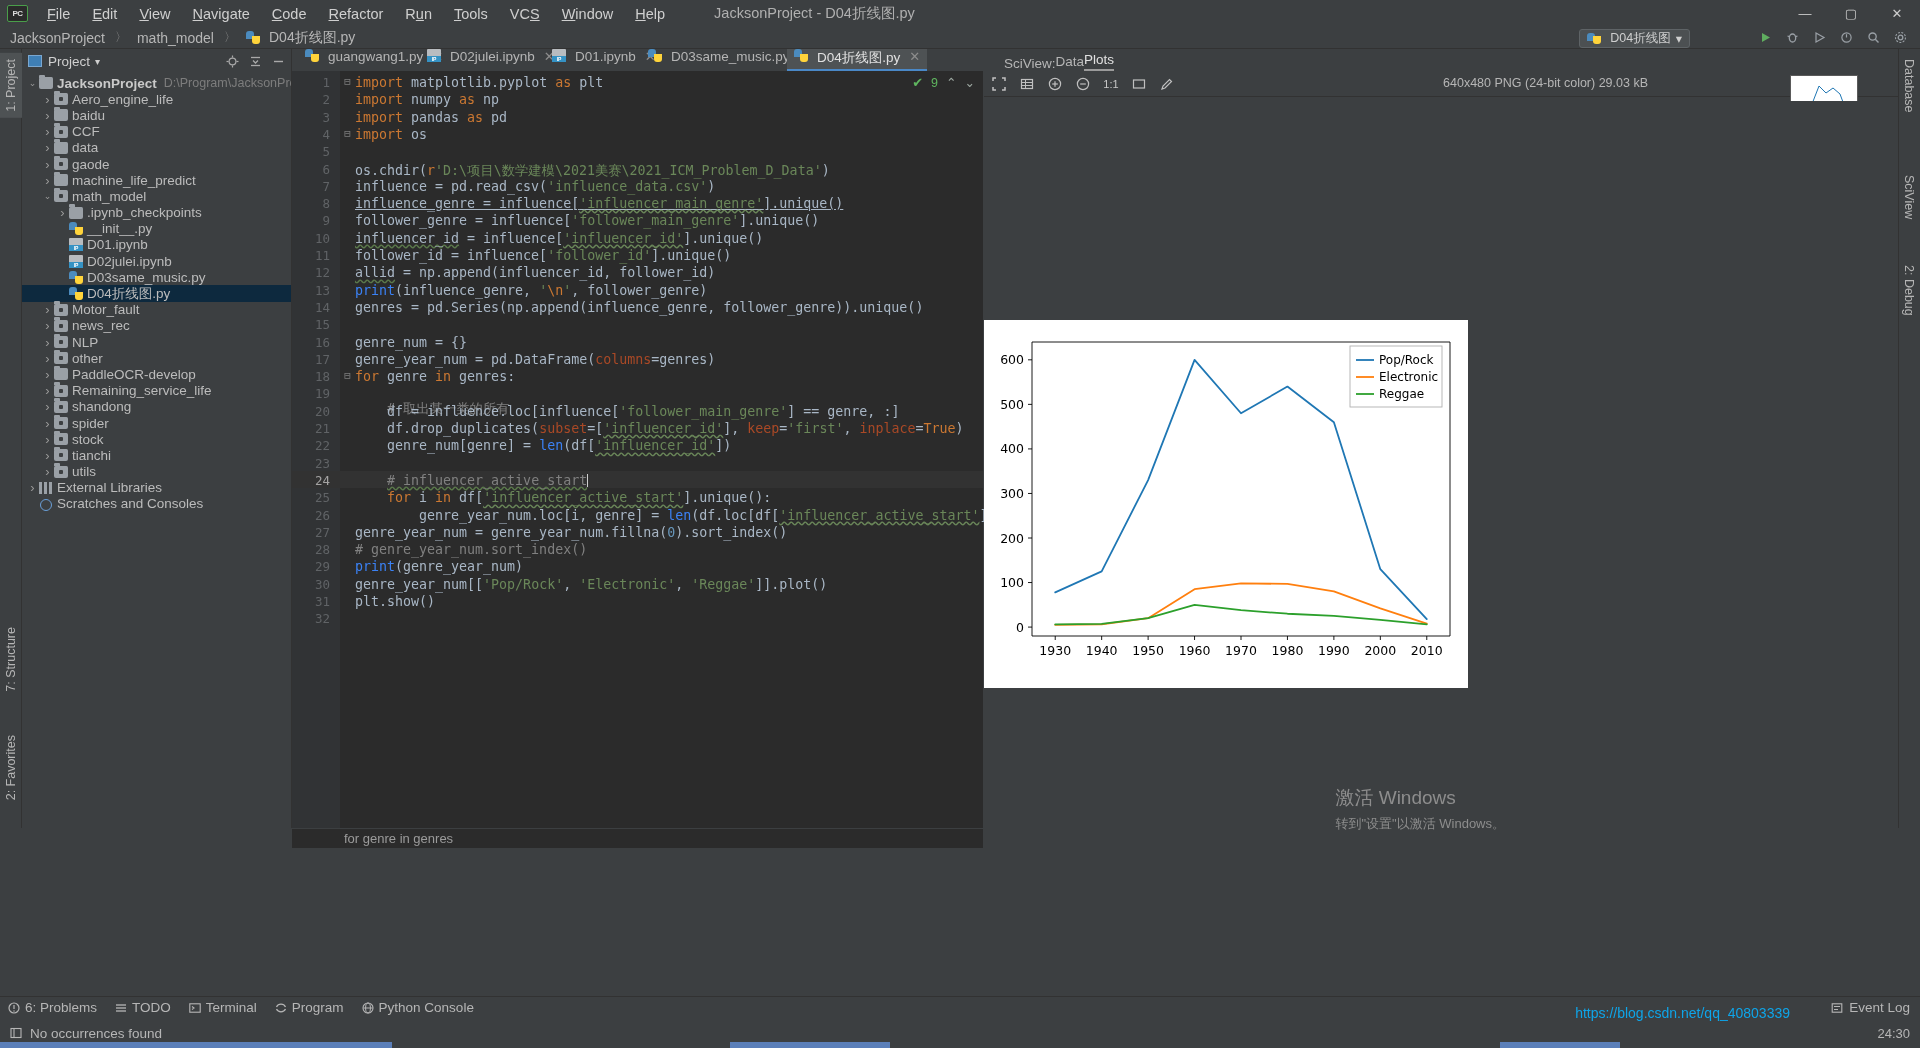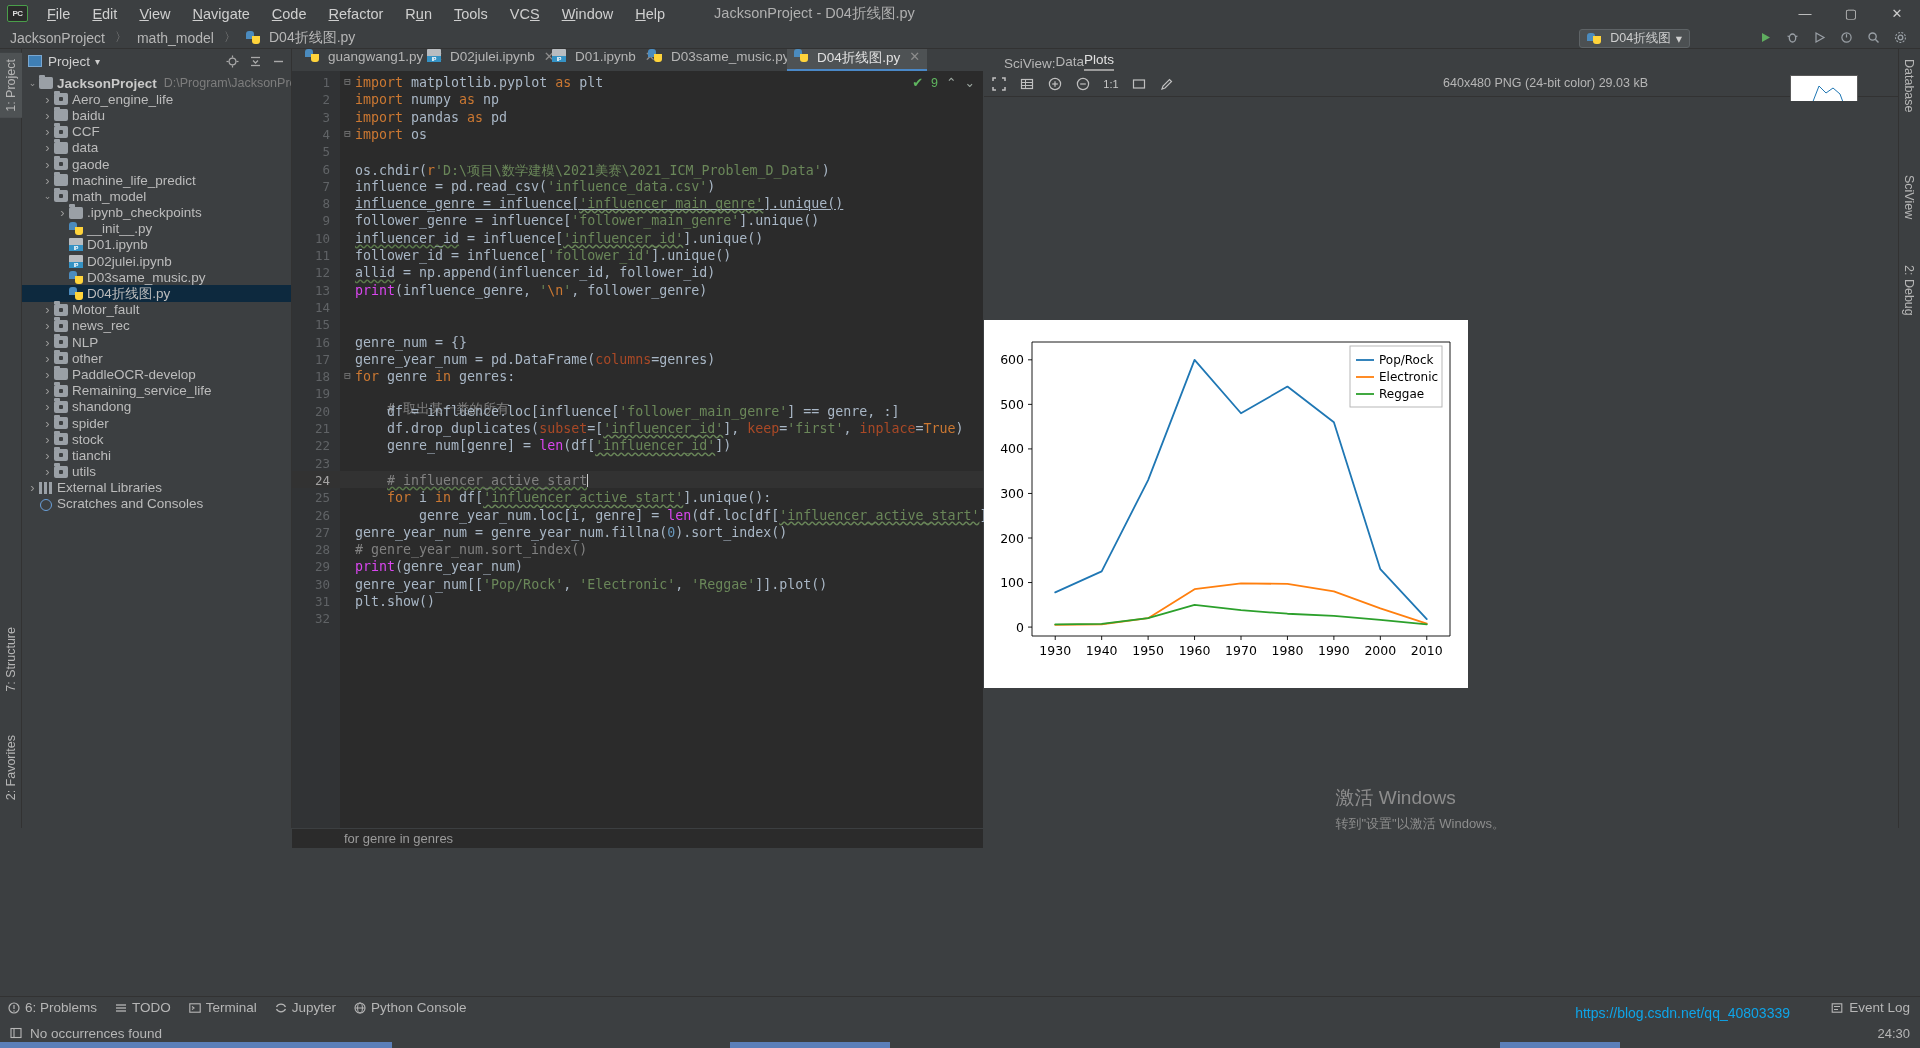--- a/index.html
+++ b/index.html
@@ -83,21 +83,21 @@
   
   .editor { position:absolute; left:292px; top:71px; width:691px; bottom:220px; background:#2b2b2b; }
   .gutter { position:absolute; left:0; top:0; width:48px; bottom:0; background:#313335; }
   .gnum { position:absolute; right:10px; font-size:12.5px; color:#606366; text-align:right;
           font-family:"DejaVu Sans Mono", monospace; }
   .fold { position:absolute; left:50px; width:11px; text-align:center; color:#7b7b7b; font-size:11px;
           font-family:"DejaVu Sans Mono", monospace; }
   .codearea { position:absolute; left:48px; top:0; right:0; bottom:0; }
   .cline { position:absolute; left:15px; white-space:pre; font-family:"DejaVu Sans Mono", monospace;
            font-size:13.3px; color:#a9b7c6; letter-spacing:0px; }
-  .kw { color:#cc7832; } .str { color:#6a8759; } .num{color:#6897bb;} .cm { color:#808080; } .bi { color:#d946ef; }
+  .kw { color:#cc7832; } .str { color:#6a8759; } .num{color:#6897bb;} .cm { color:#808080; } .bi { color:#3b82f6; }
   .kwarg { color:#aa4926; }
   .sq { text-decoration:underline wavy #6a8759; text-decoration-skip-ink:none; }
   .sqg { text-decoration:underline wavy #5b7a4b; text-decoration-skip-ink:none;}
   .curline { position:absolute; left:0; right:0; height:17.3px; background:#323232; }
   .caret { display:inline-block; width:1px; height:13px; background:#cfcfcf; vertical-align:-2px; }
   .ed-status { position:absolute; right:8px; top:4px; display:flex; align-items:center; gap:8px;
                font-size:12.5px; color:#9ea9a2; z-index:3;}
   .chk { color:#5fb65f; font-size:13px; }
   .ed-bottombar { position:absolute; left:292px; width:691px; bottom:200px; height:20px;
                   background:#2b2b2b; border-top:1px solid #3c3f41; display:flex; align-items:center;
@@ -507,20 +507,21 @@
         <div class="cline" style="top: 55.9px;"><span class="kw">import</span> os</div>
         <div class="cline" style="top: 73.2px;"></div>
         <div class="cline" style="top: 90.5px;">os.chdir(<span class="kw">r</span><span class="str">'D:\项目\数学建模\2021美赛\2021_ICM_Problem_D_Data'</span>)</div>
         <div class="cline" style="top: 107.8px;">influence = pd.read_csv(<span class="str">'influence_data.csv'</span>)</div>
         <div class="cline" style="top: 125.1px; text-decoration: underline;">influence_genre = influence[<span class="str sq">'influencer_main_genre'</span>].unique()</div>
         <div class="cline" style="top: 142.4px;">follower_genre = influence[<span class="str">'follower_main_genre'</span>].unique()</div>
         <div class="cline" style="top: 159.7px;"><span class="sqg">influencer_id</span> = influence[<span class="str sq">'influencer_id'</span>].unique()</div>
         <div class="cline" style="top: 177px;">follower_id = influence[<span class="str">'follower_id'</span>].unique()</div>
         <div class="cline" style="top: 194.3px;"><span class="sqg">allid</span> = np.append(influencer_id, follower_id)</div>
         <div class="cline" style="top: 211.6px;"><span class="bi">print</span>(influence_genre, <span class="str">'</span><span class="kw">\n</span><span class="str">'</span>, follower_genre)</div>
+        <div class="cline" style="top: 228.9px;">genres = pd.Series(np.append(influence_genre, follower_genre)).unique()</div>
         <div class="cline" style="top: 246.2px;"></div>
         <div class="cline" style="top: 263.5px;">genre_num = {}</div>
         <div class="cline" style="top: 280.8px;">genre_year_num = pd.DataFrame(<span class="kwarg">columns</span>=genres)</div>
         <div class="cline" style="top: 298.1px;"><span class="kw">for</span> genre <span class="kw">in</span> genres:</div>
         <div class="cline" style="top: 329px;">    <span class="cm"># 取出某一类的所有</span></div>
         <div class="cline" style="top: 350px;">    df.drop_duplicates(<span class="kwarg">subset</span>=[<span class="str sq">'influencer_id'</span>], <span class="kwarg">keep</span>=<span class="str">'first'</span>, <span class="kwarg">inplace</span>=<span class="kw">True</span>)</div>
         <div class="cline" style="top: 332.7px;">    df = influence.loc[influence[<span class="str">'follower_main_genre'</span>] == genre, :]</div>
         <div class="cline" style="top: 367.3px;">    genre_num[genre] = <span class="bi">len</span>(df[<span class="str sq">'influencer_id'</span>])</div>
         <div class="cline" style="top: 384.6px;"></div>
         <div class="curline" style="top: 399.9px;"></div>
@@ -693,21 +694,21 @@
         </span>
       <span>Terminal</span>
     </div>
     <div class="bb-item">
       <span>
         <svg width="12" height="12" viewBox="0 0 12 12">
             <path d="M1.5 7 A5 5 0 0 0 10.5 7" fill="none" stroke="#b6b6b6" stroke-width="1.2"></path>
             <path d="M1.5 5 A5 5 0 0 1 10.5 5" fill="none" stroke="#b6b6b6" stroke-width="1.2"></path>
           </svg>
         </span>
-      <span>Jupyter</span>
+      <span>Program</span>
     </div>
     <div class="bb-item">
       <span>
         <svg width="12" height="12" viewBox="0 0 12 12">
             <circle cx="6" cy="6" r="5" fill="none" stroke="#b6b6b6" stroke-width="1.1"></circle>
             <line x1="1.3" y1="6" x2="10.7" y2="6" stroke="#b6b6b6" stroke-width="1"></line>
             <ellipse cx="6" cy="6" rx="2.4" ry="5" fill="none" stroke="#b6b6b6" stroke-width="1"></ellipse>
           </svg>
         </span>
       <span>Python Console</span>

